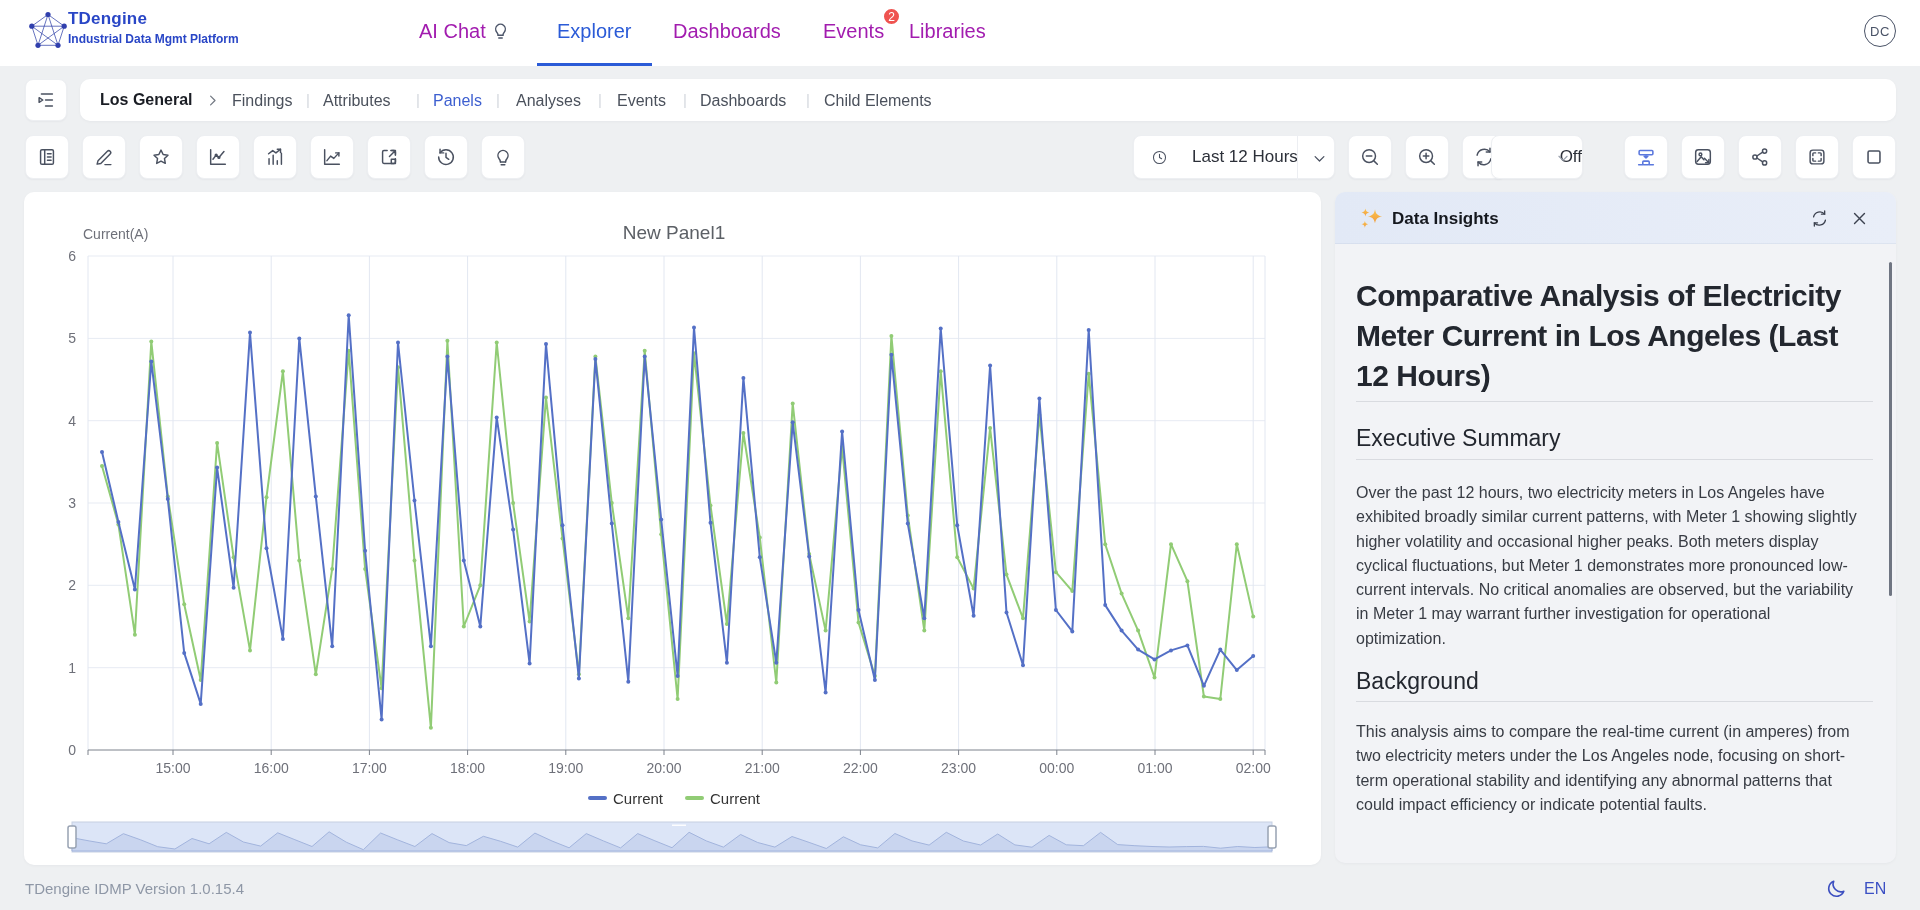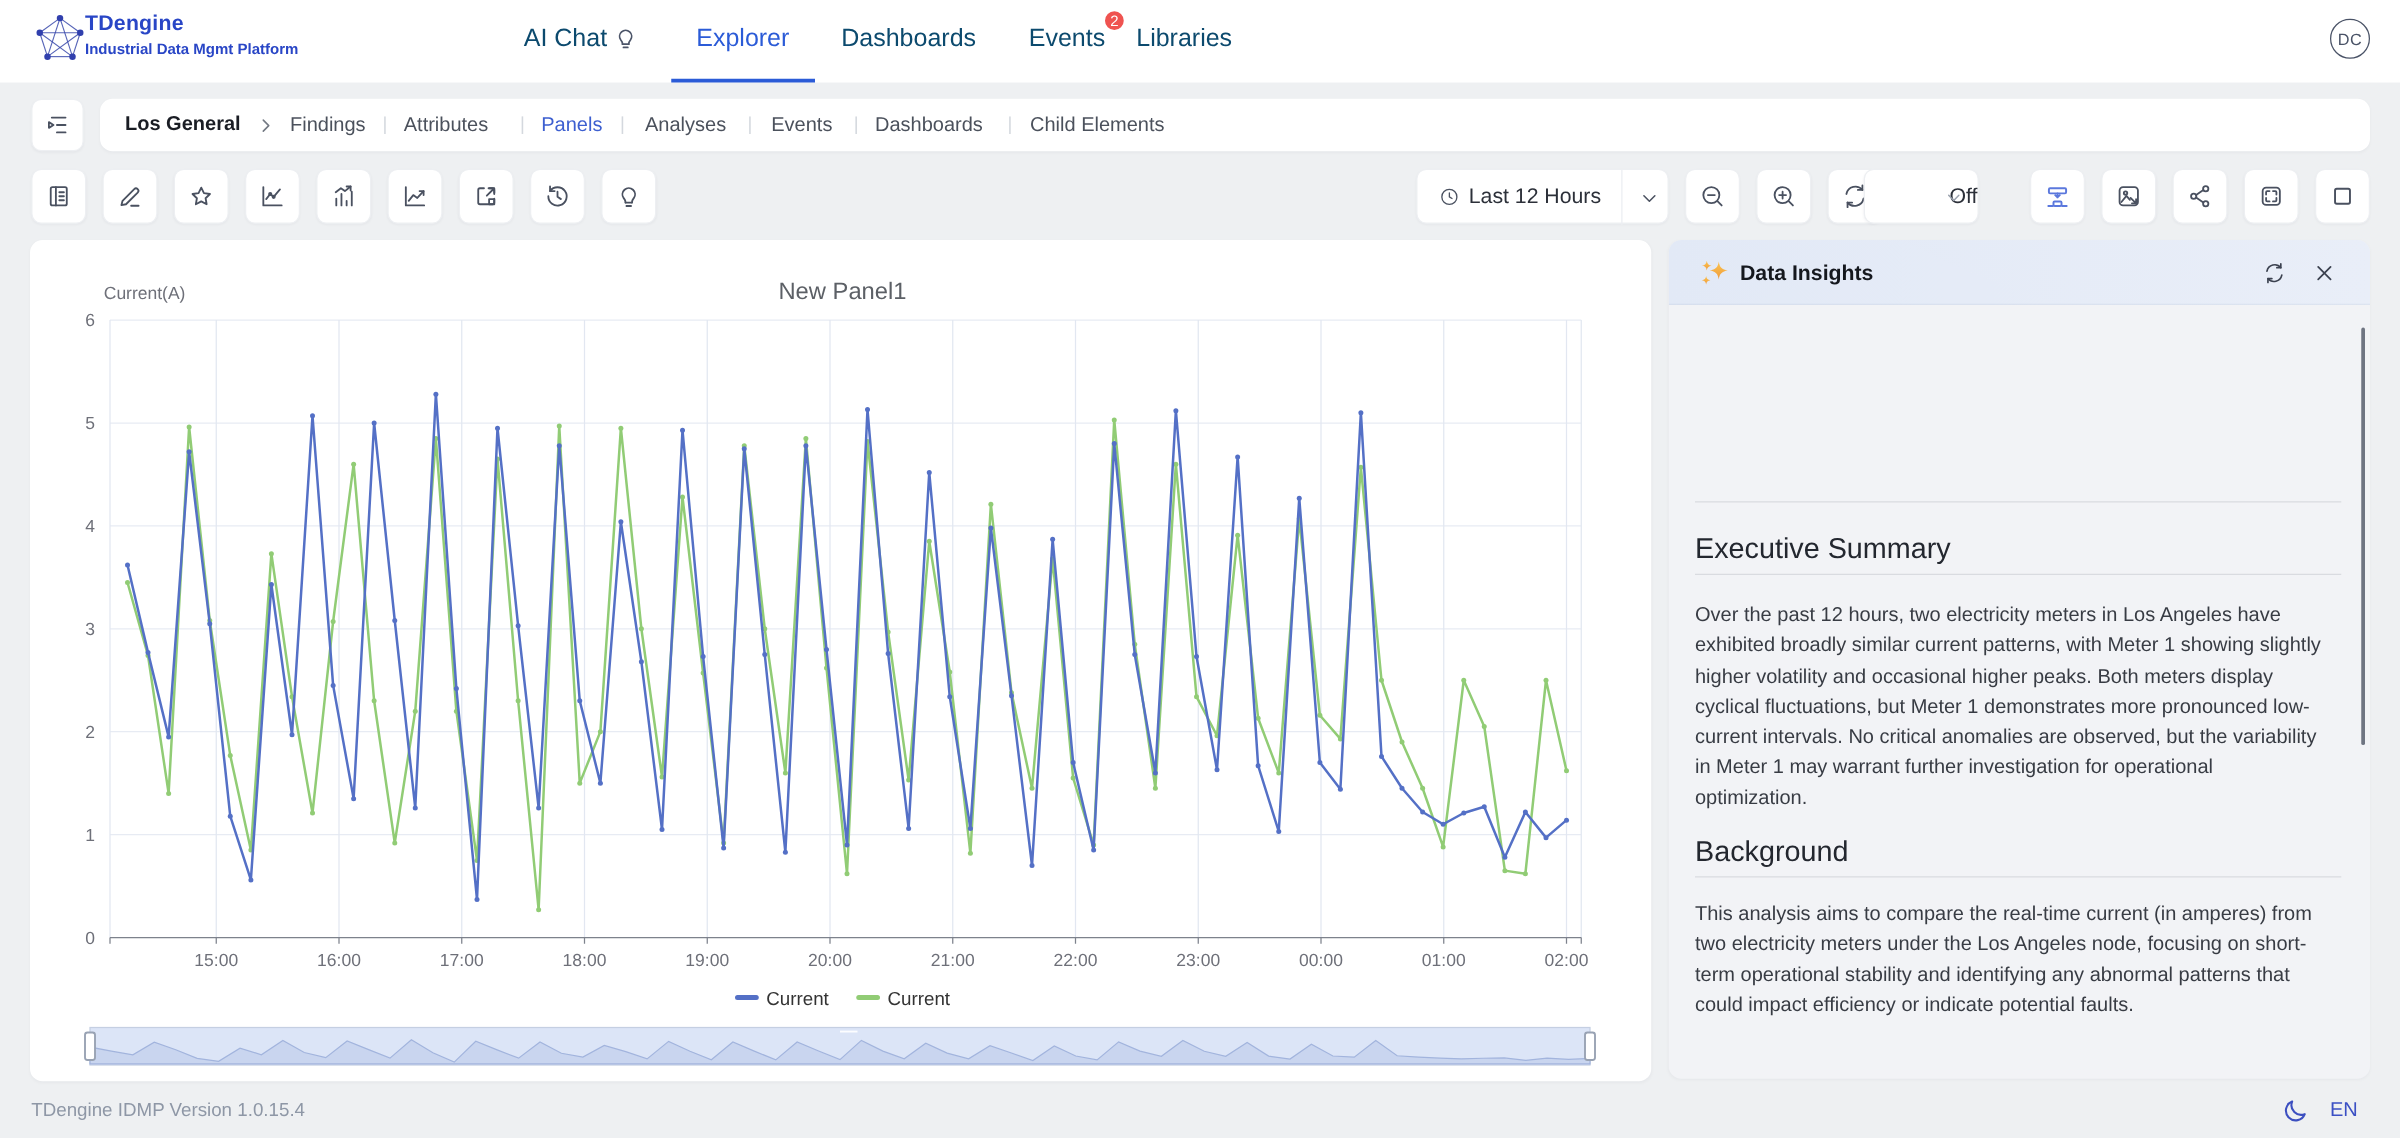--- a/index.html
+++ b/index.html
@@ -1,17 +1,17 @@
 <!DOCTYPE html>
 <html><head><meta charset="utf-8"><title>TDengine IDMP</title>
 <style>
 *{margin:0;padding:0;box-sizing:border-box}
 html,body{width:1920px;height:910px;overflow:hidden;font-family:"Liberation Sans",sans-serif;background:#eef0f2;position:relative}
 header{position:absolute;left:0;top:0;width:1920px;height:66px;background:#fff}
-.nav{position:absolute;top:20px;font-size:20px;color:#0c4a6e}
+.nav{position:absolute;top:20px;font-size:20px;color:#a21caf}
 .tbtn{position:absolute;height:44px;background:#fff;border:1px solid #edeff2;border-radius:8px;display:flex;align-items:center;justify-content:center;box-shadow:0 1px 2px rgba(20,30,50,.04)}
 .bci{position:absolute;top:92px;font-size:16px;color:#4b515c}
 .bsep{position:absolute;top:91px;font-size:15px;color:#d4d8de}
 .card{position:absolute;background:#fff;border-radius:10px;box-shadow:0 1px 3px rgba(20,30,50,.04)}
 </style></head>
 <body>
 <header>
 <svg width="96" height="64" viewBox="0 0 96 64" style="position:absolute;left:0;top:0">
       <line x1="48.0" y1="14.5" x2="64.2" y2="26.2" stroke="#3949ab" stroke-width="0.9" opacity="0.85"></line>
       <line x1="48.0" y1="14.5" x2="58.0" y2="45.3" stroke="#3949ab" stroke-width="0.9" opacity="0.85"></line>
@@ -127,21 +127,21 @@
     <svg width="22" height="22" viewBox="0 0 24 24" fill="none" stroke="#4a5160" stroke-width="1.6" stroke-linecap="round" stroke-linejoin="round">
       <path d="M9.2 17.5h5.6M10 20.5h4"></path>
       <path d="M9.2 17.5c0-2-.7-2.7-1.6-3.8a5.5 5.5 0 1 1 8.8 0c-.9 1.1-1.6 1.8-1.6 3.8"></path>
     </svg>
   </div>
 <div class="tbtn" style="left:1133px;top:135px;width:202px;justify-content:flex-start;padding-left:17px">
     <svg width="17" height="17" viewBox="0 0 24 24" fill="none" stroke="#4a5160" stroke-width="1.5" stroke-linecap="round" stroke-linejoin="round">
       <circle cx="12" cy="12" r="8.5"></circle>
       <path d="M12 7.5V12l3 1.8"></path>
     </svg>
-    <span style="font-size:17px;color:#2c3039;margin-left:7px">Last 12 Hours</span>
+    <span style="font-size:17px;color:#2c3039;margin-left:24px">Last 12 Hours</span>
  <div style="position:absolute;left:163px;top:0;width:1px;height:44px;background:#eceef2"></div>
  <div style="position:absolute;left:169px;top:0;width:33px;height:44px;display:flex;align-items:center;justify-content:center">
       <svg width="15" height="15" viewBox="0 0 24 24" fill="none" stroke="#4a5160" stroke-width="2" stroke-linecap="round" stroke-linejoin="round">
         <path d="M5 9l7 7 7-7"></path>
       </svg>
     </div>
   </div>
 <div class="tbtn" style="left:1348px;top:135px;width:44px">
     <svg width="22" height="22" viewBox="0 0 24 24" fill="none" stroke="#4a5160" stroke-width="1.6" stroke-linecap="round" stroke-linejoin="round">
       <circle cx="11" cy="11" r="7"></circle>
@@ -432,20 +432,21 @@
         </svg></span>
     <span style="position:absolute;left:57px;top:17px;font-size:17px;font-weight:700;color:#15181e">Data Insights</span>
     <span style="position:absolute;left:475px;top:17px"><svg width="19" height="19" viewBox="0 0 24 24" fill="none" stroke="#3c4250" stroke-width="1.7" stroke-linecap="round" stroke-linejoin="round">
           <path d="M4.5 10a8 8 0 0 1 14-3.5M19.5 14a8 8 0 0 1-14 3.5"></path>
           <path d="M18.5 2.5v4h-4M5.5 21.5v-4h4"></path>
         </svg></span>
     <span style="position:absolute;left:516px;top:18px"><svg width="17" height="17" viewBox="0 0 24 24" fill="none" stroke="#3c4250" stroke-width="2" stroke-linecap="round">
           <path d="M5 5l14 14M19 5L5 19"></path>
         </svg></span>
   </div>
+  <div style="position:absolute;left:21px;top:84px;width:524px;font-size:30px;line-height:40px;font-weight:700;color:#23272f;letter-spacing:-0.45px">Comparative Analysis of Electricity<br>Meter Current in Los Angeles (Last<br>12 Hours)</div>
   <div style="position:absolute;left:21px;top:209px;width:517px;height:1px;background:#d9dbe0"></div>
   <div style="position:absolute;left:21px;top:233px;font-size:23px;font-weight:400;color:#23272f">Executive Summary</div>
   <div style="position:absolute;left:21px;top:267px;width:517px;height:1px;background:#d9dbe0"></div>
   <div style="position:absolute;left:21px;top:289px;width:540px;font-size:16px;line-height:24.3px;color:#383c44">Over the past 12 hours, two electricity meters in Los Angeles have<br>exhibited broadly similar current patterns, with Meter 1 showing slightly<br>higher volatility and occasional higher peaks. Both meters display<br>cyclical fluctuations, but Meter 1 demonstrates more pronounced low-<br>current intervals. No critical anomalies are observed, but the variability<br>in Meter 1 may warrant further investigation for operational<br>optimization.</div>
   <div style="position:absolute;left:21px;top:476px;font-size:23px;font-weight:400;color:#23272f">Background</div>
   <div style="position:absolute;left:21px;top:509px;width:517px;height:1px;background:#d9dbe0"></div>
   <div style="position:absolute;left:21px;top:528px;width:540px;font-size:16px;line-height:24.3px;color:#383c44">This analysis aims to compare the real-time current (in amperes) from<br>two electricity meters under the Los Angeles node, focusing on short-<br>term operational stability and identifying any abnormal patterns that<br>could impact efficiency or indicate potential faults.</div>
   <div style="position:absolute;left:554px;top:70px;width:3px;height:334px;background:#6f7582;border-radius:2px"></div>
 </div>
 

